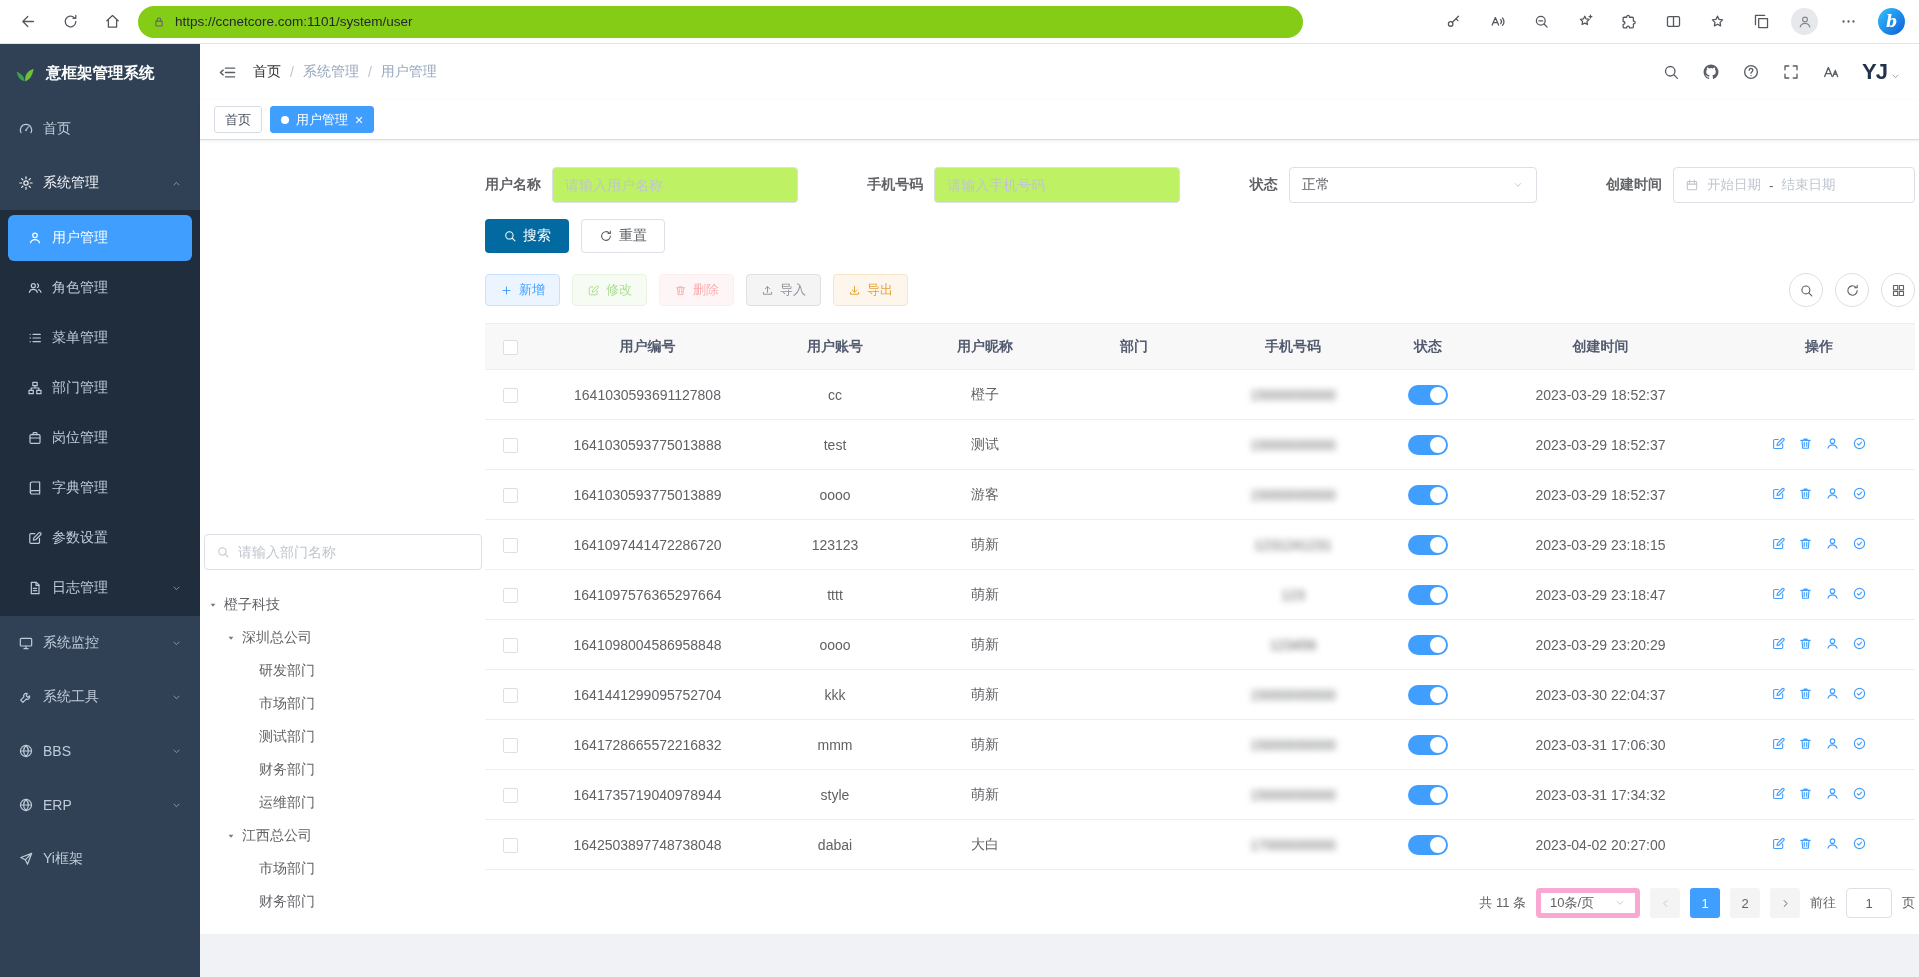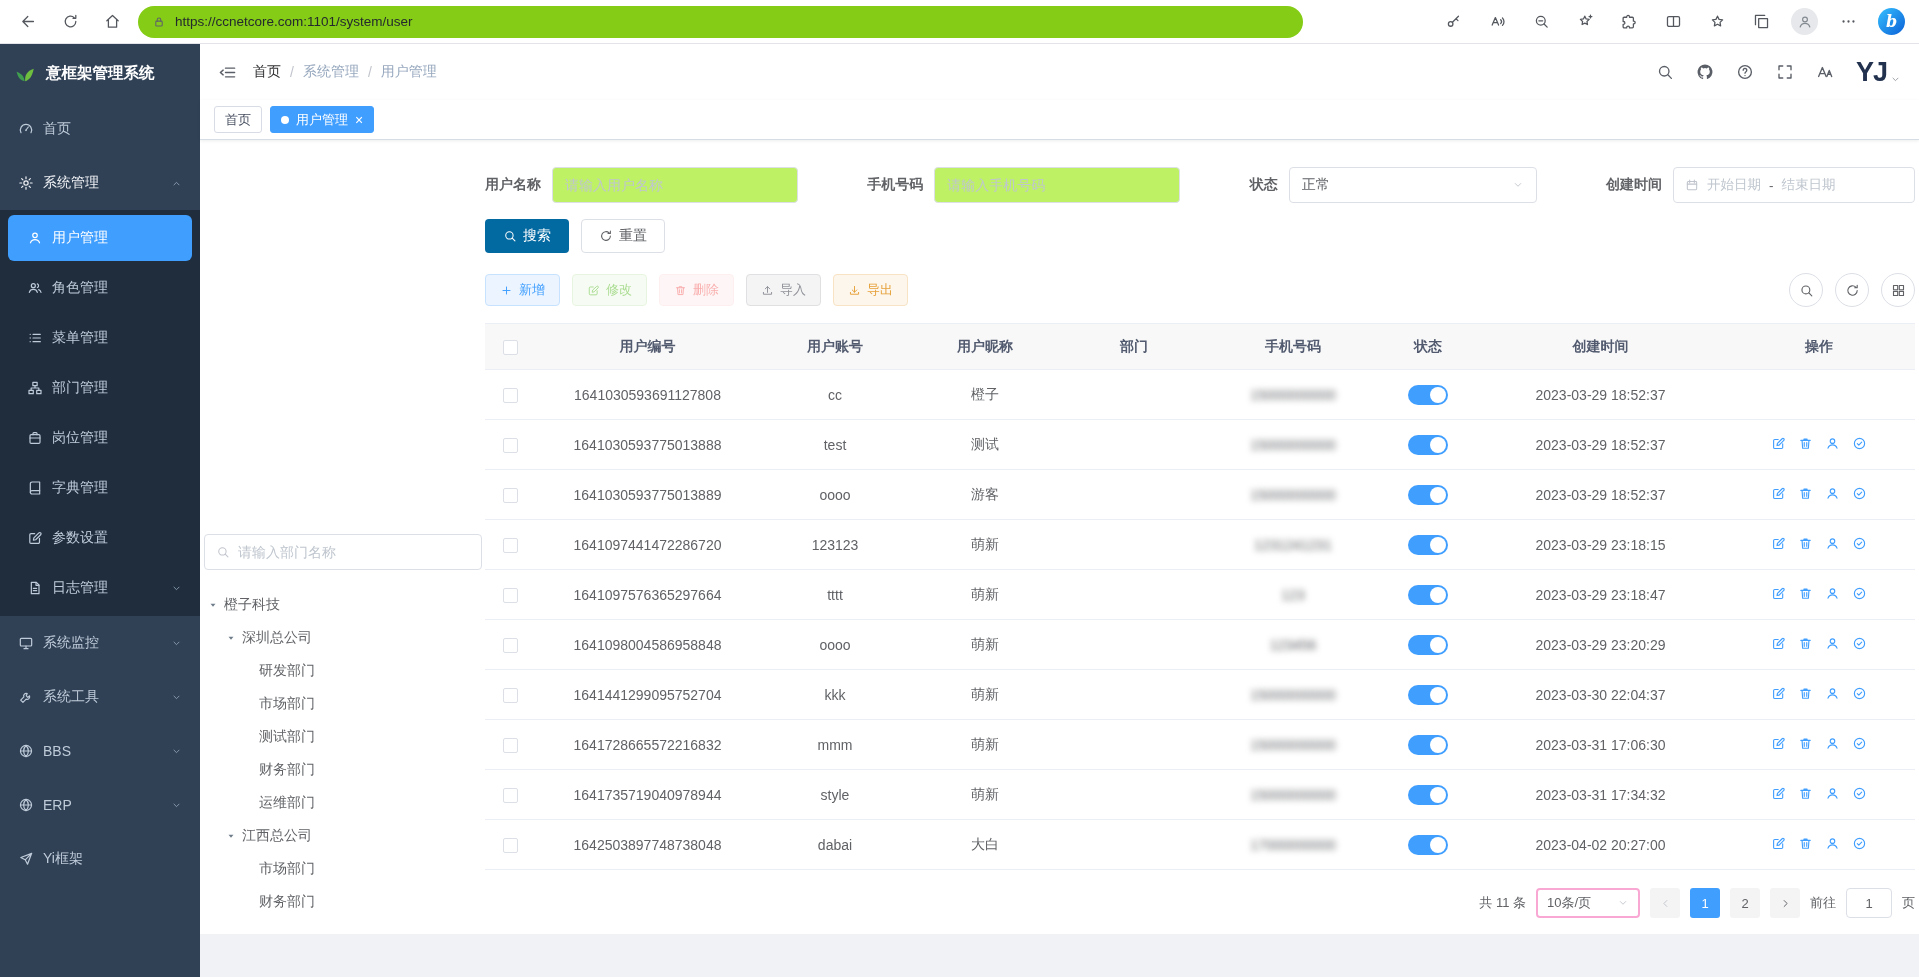--- a/index.html
+++ b/index.html
@@ -34,21 +34,21 @@
 .main{flex:1;display:flex;flex-direction:column;min-width:0;background:#f0f2f5}
 .topbar{height:56px;background:#fff;display:flex;align-items:center;padding:0 18px}
 .fold{font-size:19px;color:#5a5e66;cursor:pointer}
 .breadcrumb{display:flex;align-items:center;gap:9px;margin-left:16px;font-size:14px}
 .sep{color:#c0c4cc}
 .crumb{color:#97a8be}
 .crumb.first{color:#303133;cursor:pointer}
 .top-icons{margin-left:auto;display:flex;align-items:center;gap:22px;color:#5a5e66;font-size:18px}
 .top-icons .i{cursor:pointer}
 .user-logo{display:flex;align-items:flex-end;gap:3px;cursor:pointer}
-.yj{font-size:27px;font-weight:900;color:#22314e;letter-spacing:-1px;line-height:1}
+.yj{font-size:22px;font-weight:900;color:#22314e;letter-spacing:-1px;line-height:1}
 .mini-caret{font-size:11px;color:#8a9199;margin-bottom:1px}
 .tabbar{height:40px;background:#fff;border-bottom:1px solid #d8dce5;box-shadow:0 1px 3px rgba(0,21,41,.08);display:flex;align-items:center;gap:8px;padding:0 14px;position:relative;z-index:2}
 .tag{height:27px;padding:0 10px;border:1px solid #d8dce5;border-radius:3px;display:inline-flex;align-items:center;gap:7px;font-size:13px;color:#495060;background:#fff;cursor:pointer}
 .tag.active{background:#409eff;border-color:#409eff;color:#fff}
 .dot{width:8px;height:8px;border-radius:50%;background:#fff}
 .close{font-size:14px;line-height:1}
 .content{flex:1;background:#f0f2f5;overflow:hidden}
 .card{background:#fff;height:794px;padding:16px 4px;display:flex;gap:3px;align-items:flex-end}
 
 .tree-panel{width:278px;flex-shrink:0}
@@ -94,21 +94,21 @@
 .table th{height:46px;background:#f8f8f9;font-size:14px;color:#515a6e;font-weight:700;border-top:1px solid #ebeef5;border-bottom:1px solid #ebeef5;text-align:center;white-space:nowrap}
 .table td{height:50px;text-align:center;font-size:14px;color:#606266;border-bottom:1px solid #ebeef5;white-space:nowrap;overflow:hidden}
 .cb{display:inline-block;width:15px;height:15px;border:1px solid #dcdfe6;border-radius:2px;background:#fff;vertical-align:middle;cursor:pointer}
 .switch{display:inline-block;width:40px;height:20px;border-radius:10px;background:#409eff;position:relative;cursor:pointer;vertical-align:middle}
 .switch .knob{position:absolute;right:2px;top:2px;width:16px;height:16px;border-radius:50%;background:#fff}
 .blur{filter:blur(3px)}
 .row-actions{display:inline-flex;gap:12px;color:#409eff}
 .act{font-size:15px;cursor:pointer}
 
 .pager{margin-top:18px;display:flex;align-items:center;justify-content:flex-end;gap:10px;font-size:13px;color:#606266}
-.psize{width:104px;height:30px;border:2px solid #f9a8d4;border-radius:4px;display:flex;align-items:center;justify-content:space-between;padding:0 9px;background:#fff;cursor:pointer}
+.psize{width:104px;height:30px;border:5px solid #f9a8d4;border-radius:4px;display:flex;align-items:center;justify-content:space-between;padding:0 9px;background:#fff;cursor:pointer}
 .psize .i{font-size:12px;color:#c0c4cc}
 .pages{display:flex;gap:10px}
 .pbtn{min-width:30px;height:30px;padding:0 4px;border-radius:3px;background:#f4f4f5;color:#606266;display:inline-flex;align-items:center;justify-content:center;font-size:13px;cursor:pointer}
 .pbtn .i{font-size:13px}
 .pbtn.prev{color:#c0c4cc}
 .pbtn.page.active{background:#409eff;color:#fff}
 .goto-input{width:46px;height:30px;border:1px solid #dcdfe6;border-radius:4px;text-align:center;font-size:13px;color:#606266}
 </style>
 </head>
 <body>

